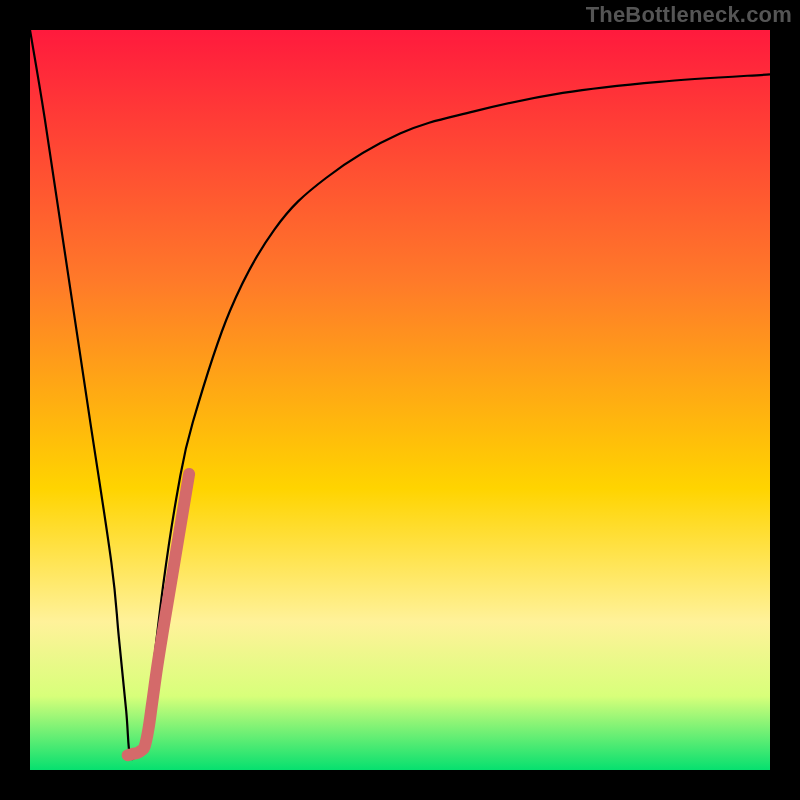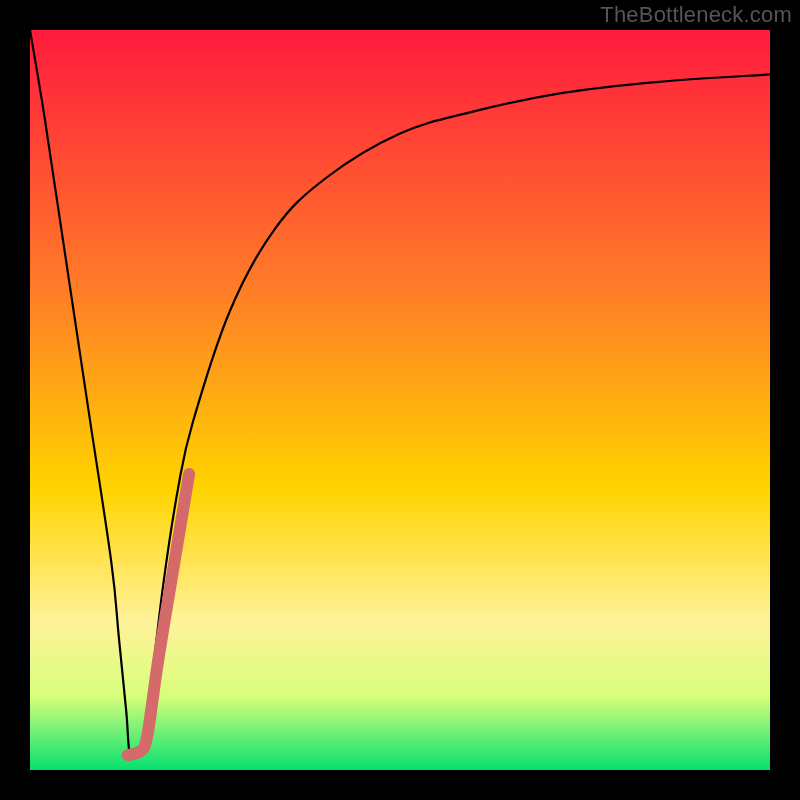--- a/index.html
+++ b/index.html
@@ -11,21 +11,21 @@
   .wrap {
     position: relative;
     width: 800px;
     height: 800px;
   }
   .watermark {
     position: absolute;
     top: 2px;
     right: 8px;
     font-size: 22px;
-    font-weight: 400;
+    font-weight: 700;
     color: #555;
     letter-spacing: .2px;
     z-index: 3;
   }
   svg {
     display: block;
   }
 </style>
 </head>
 <body>

